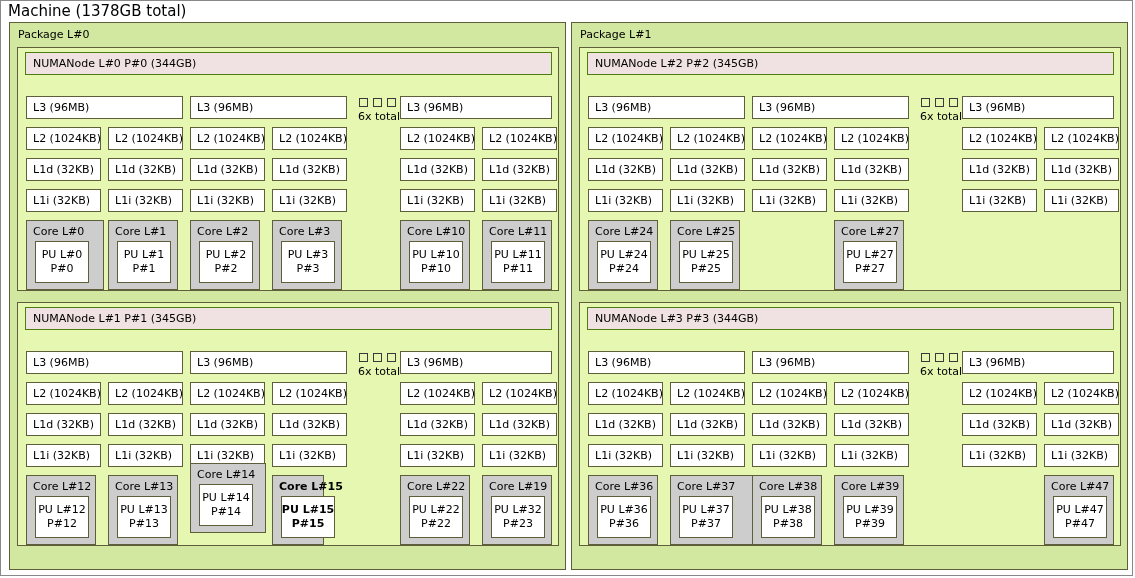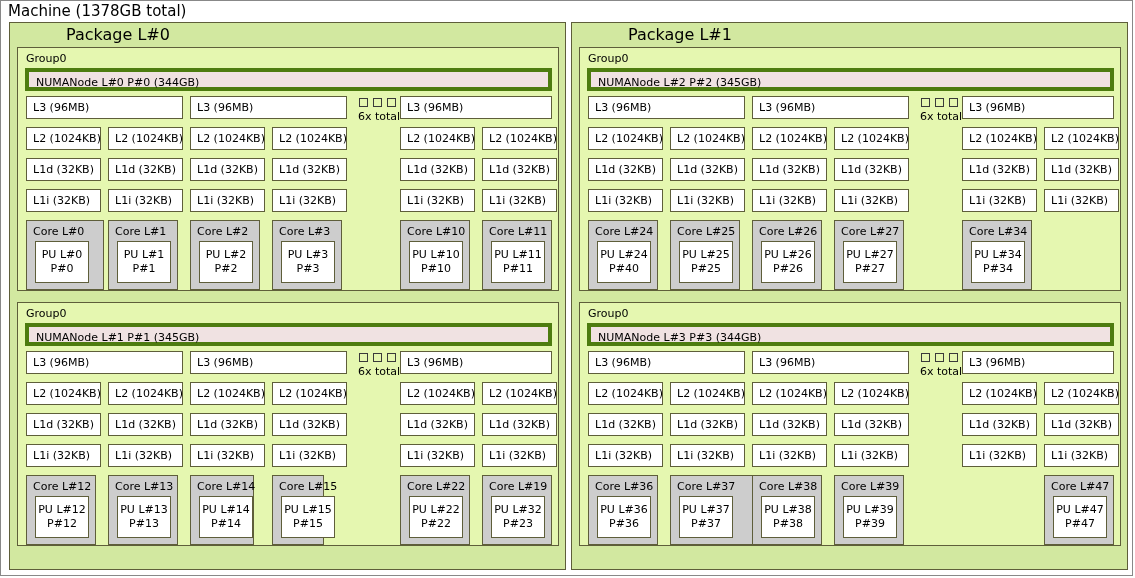--- a/index.html
+++ b/index.html
@@ -45,24 +45,23 @@
     background: #d2e8a0;
     border: 1px solid #5e5e3a;
     box-sizing: border-box;
   }
   .package.pkg0 { left: 8px; }
   .package.pkg1 { left: 570px; }
   .package-label {
     position: absolute;
     left: 8px;
     top: 5px;
-    font-size: 16px;
+    font-size: 11px;
     line-height: 13px;
     white-space: nowrap;
-    margin-left: 48px;
   }
 
   
   .group {
     position: absolute;
     left: 7px;
     width: 542px;
     height: 244px;
     background: #e5f7b0;
     border: 1px solid #5e5e3a;
@@ -76,25 +75,25 @@
     top: 4px;
     font-size: 11px;
     line-height: 13px;
     white-space: nowrap;
   }
 
   
   .numanode {
     position: absolute;
     left: 7px;
-    top: 20px;
+    top: 4px;
     width: 527px;
     height: 23px;
     background: #f0e2e2;
-    border: 4px solid #4d7c0f;
+    border: 1px solid #4d7c0f;
     box-sizing: border-box;
   }
   .numanode-label {
     position: absolute;
     left: 7px;
     top: 4px;
     font-size: 11px;
     line-height: 13px;
     white-space: nowrap;
   }
@@ -399,28 +398,28 @@
               <span>P#12</span>
             </div>
           </div>
           <div class="core" style="left: 90px; top: 172px; width: 70px;">
             <div class="core-label">Core L#13</div>
             <div class="pu">
               <span>PU L#13</span>
               <span>P#13</span>
             </div>
           </div>
-          <div class="core" style="left: 172px; top: 172px; width: 64px;">
+          <div class="core" style="left: 172px; top: 160px; width: 76px;">
             <div class="core-label">Core L#14</div>
             <div class="pu">
               <span>PU L#14</span>
               <span>P#14</span>
             </div>
           </div>
-          <div class="core" style="left: 254px; top: 172px; width: 52px;">
+          <div class="core" style="left: 254px; top: 172px; width: 52px; font-weight: bold;">
             <div class="core-label">Core L#15</div>
             <div class="pu">
               <span>PU L#15</span>
               <span>P#15</span>
             </div>
           </div>
           <div class="core" style="left: 382px; top: 172px; width: 70px;">
             <div class="core-label">Core L#22</div>
             <div class="pu">
               <span>PU L#22</span>
@@ -511,49 +510,35 @@
           <div class="cbox" style="left: 382px; top: 141px; width: 75px;">
             <span>L1i (32KB)</span>
           </div>
           <div class="cbox" style="left: 464px; top: 141px; width: 75px;">
             <span>L1i (32KB)</span>
           </div>
           <div class="core" style="left: 8px; top: 172px; width: 70px;">
             <div class="core-label">Core L#24</div>
             <div class="pu">
               <span>PU L#24</span>
-              <span>P#40</span>
+              <span>P#24</span>
             </div>
           </div>
           <div class="core" style="left: 90px; top: 172px; width: 70px;">
             <div class="core-label">Core L#25</div>
             <div class="pu">
               <span>PU L#25</span>
               <span>P#25</span>
             </div>
           </div>
-          <div class="core" style="left: 172px; top: 172px; width: 70px;">
-            <div class="core-label">Core L#26</div>
-            <div class="pu">
-              <span>PU L#26</span>
-              <span>P#26</span>
-            </div>
-          </div>
           <div class="core" style="left: 254px; top: 172px; width: 70px;">
             <div class="core-label">Core L#27</div>
             <div class="pu">
               <span>PU L#27</span>
               <span>P#27</span>
-            </div>
-          </div>
-          <div class="core" style="left: 382px; top: 172px; width: 70px;">
-            <div class="core-label">Core L#34</div>
-            <div class="pu">
-              <span>PU L#34</span>
-              <span>P#34</span>
             </div>
           </div>
         </div>
         <div class="group g-bottom">
           <div class="group-label">Group0</div>
           <div class="numanode">
             <div class="numanode-label">NUMANode L#3 P#3 (344GB)</div>
           </div>
           <div class="cbox" style="left: 8px; top: 48px; width: 157px;">
             <span>L3 (96MB)</span>

